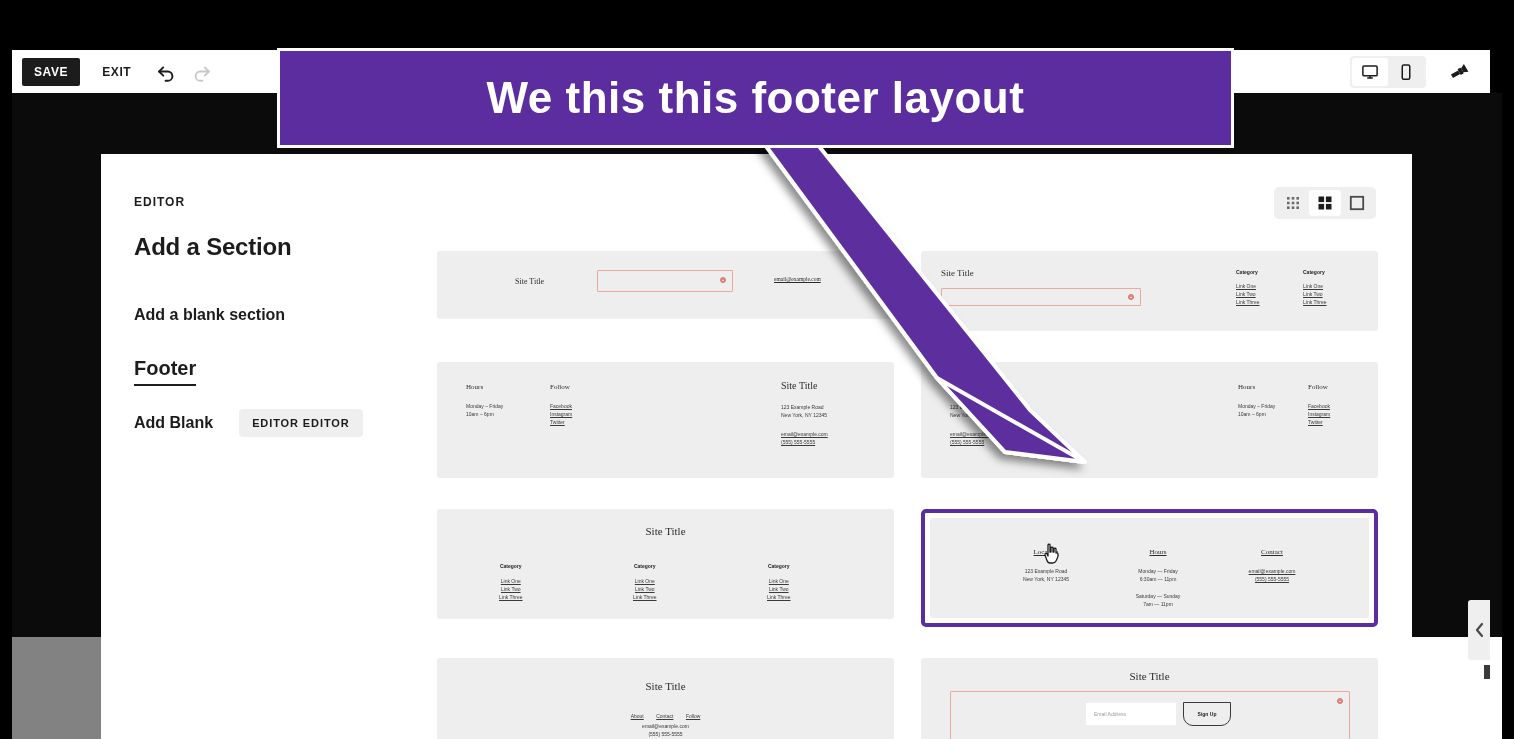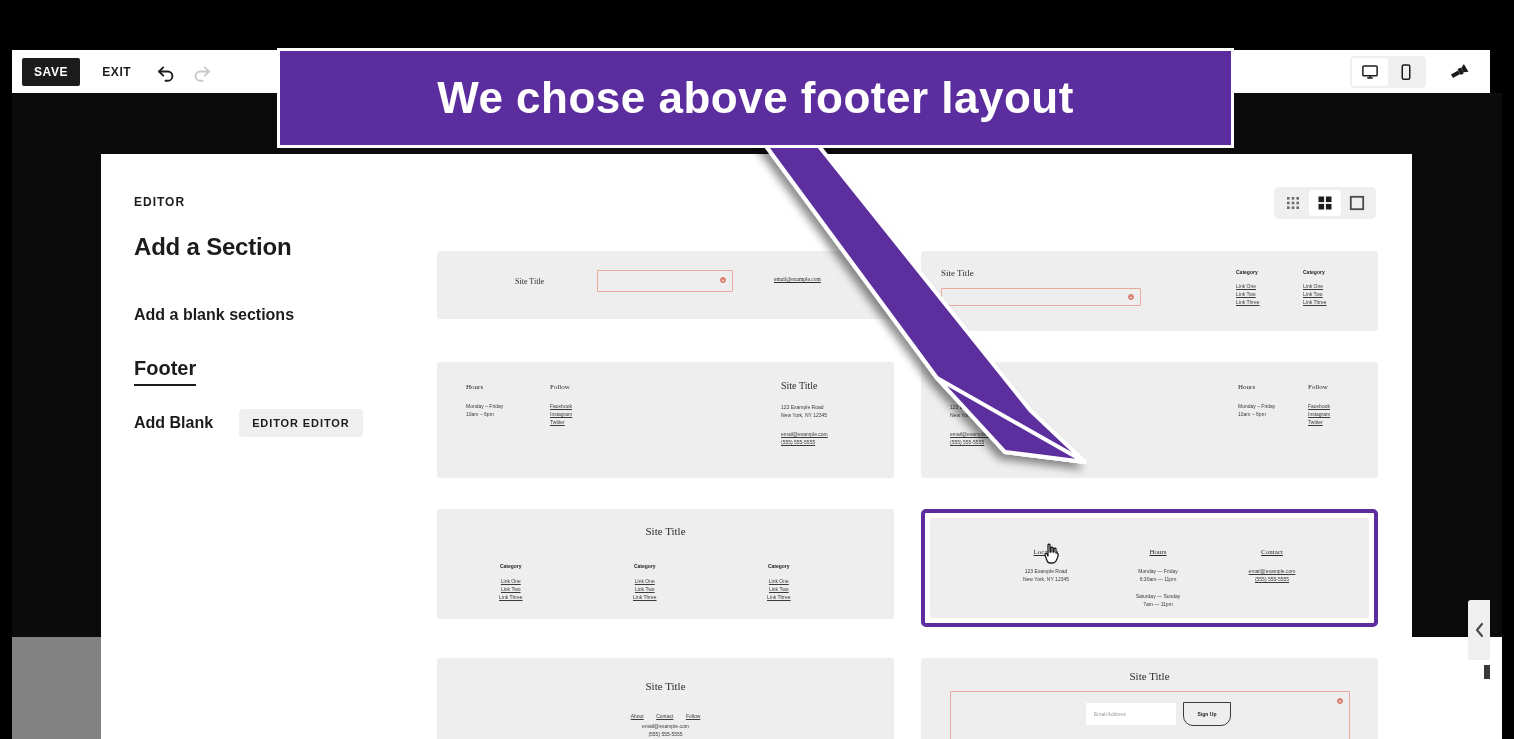--- a/index.html
+++ b/index.html
@@ -233,21 +233,21 @@
           </g>
         </svg>
       </button>
     </div>
   </div>
 
   <div class="panel">
 
     <button class="close-link">EDITOR</button>
     <div class="panel-title">Add a Section</div>
-    <button class="blank-section">Add a blank sections</button>
+    <button class="blank-section">Add a blank section</button>
     <button class="footer-tab">Footer</button>
 
     <div class="addblank-row">
       <span class="addblank-label">Add Blank</span>
       <button class="classic-editor-btn">EDITOR EDITOR</button>
     </div>
 
 
     <div class="viewmodes">
       <button class="vm">
@@ -444,21 +444,21 @@
         <feDropShadow dx="-5" dy="5" stdDeviation="4" flood-color="#000" flood-opacity="0.45"></feDropShadow>
       </filter>
     </defs>
     <g filter="url(#ashadow)">
       <path d="M63 22 L106 10 L330 290 L385 342 L305 332 L237 258 Z" fill="#5b2d9e" stroke="#ffffff" stroke-width="4" stroke-linejoin="round"></path>
       <path d="M237 258 L305 332 L385 342 Z" fill="#5b2d9e" stroke="#ffffff" stroke-width="4" stroke-linejoin="round"></path>
     </g>
   </svg>
 
   <div class="callout">
-    <div class="callout-text">We chose above footer layout</div>
+    <div class="callout-text">We this this footer layout</div>
   </div>
 
   <div class="drawer-tab">
     <svg width="11" height="16" viewBox="0 0 11 16">
       <path d="M8 2 L3 8 L8 14" fill="none" stroke="#4a4a4a" stroke-width="2.2" stroke-linecap="round" stroke-linejoin="round"></path>
     </svg>
   </div>
   <div class="drawer-notch"></div>
 
 </div>

